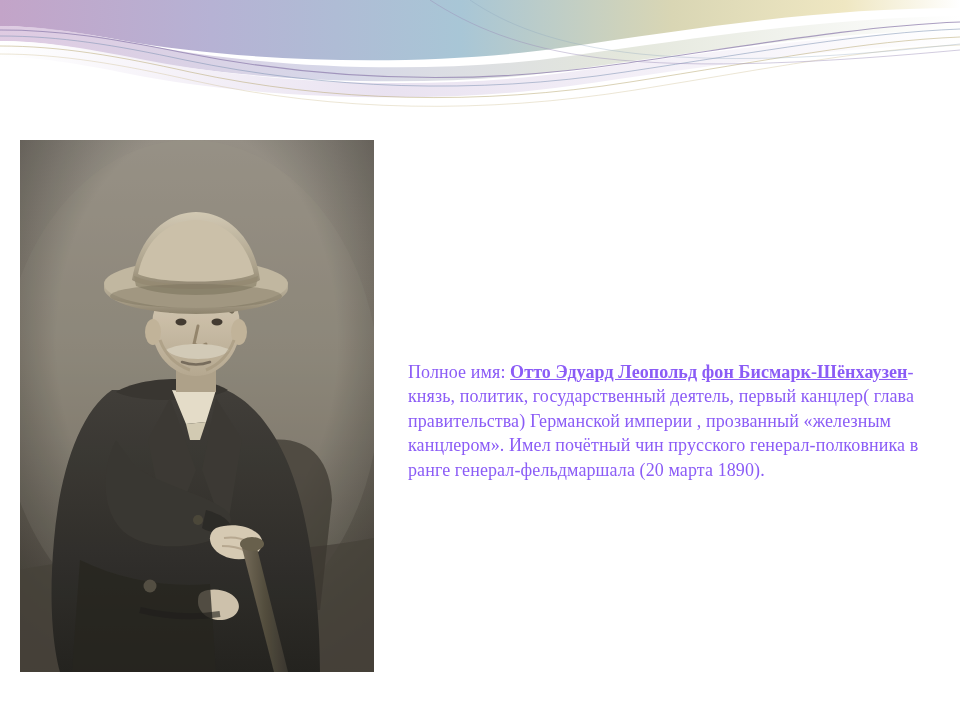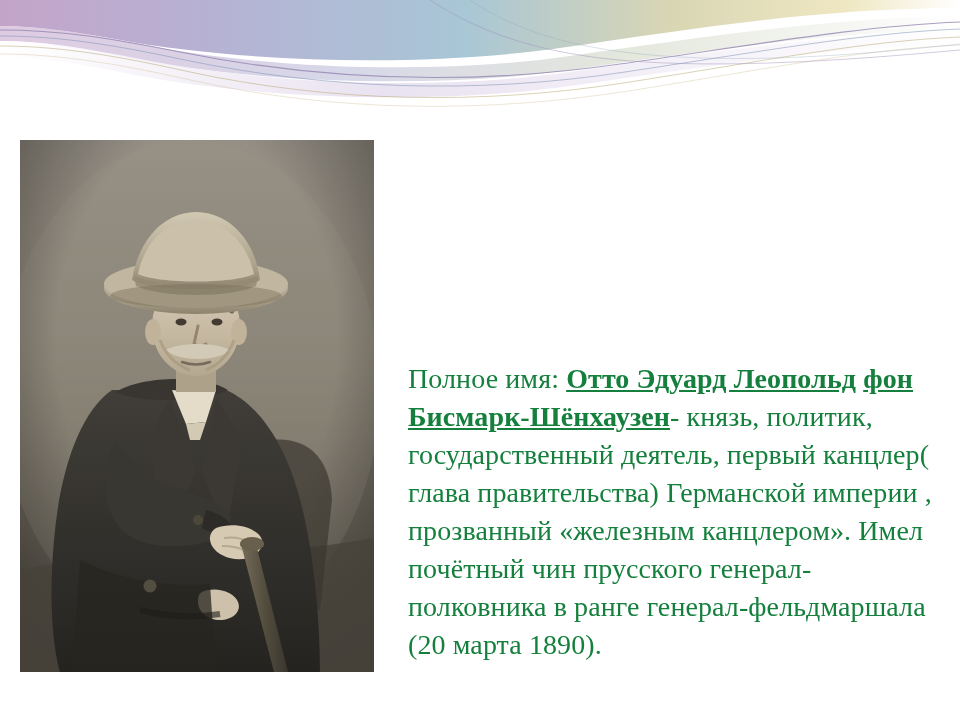--- a/index.html
+++ b/index.html
@@ -49,23 +49,23 @@
     overflow: hidden;
   }
   .portrait svg { display: block; }
 
   
   .text-block {
     position: absolute;
     left: 408px;
     top: 360px;
     width: 528px;
-    font-size: 28px;
+    font-size: 18px;
     line-height: 1.355;
-    color: #15803d;
+    color: #8b5cf6;
     letter-spacing: .1px;
   }
   .text-block b {
     font-weight: bold;
   }
   .u { text-decoration: underline; }
   .label-lead { white-space: nowrap; }
 </style>
 </head>
 <body>

